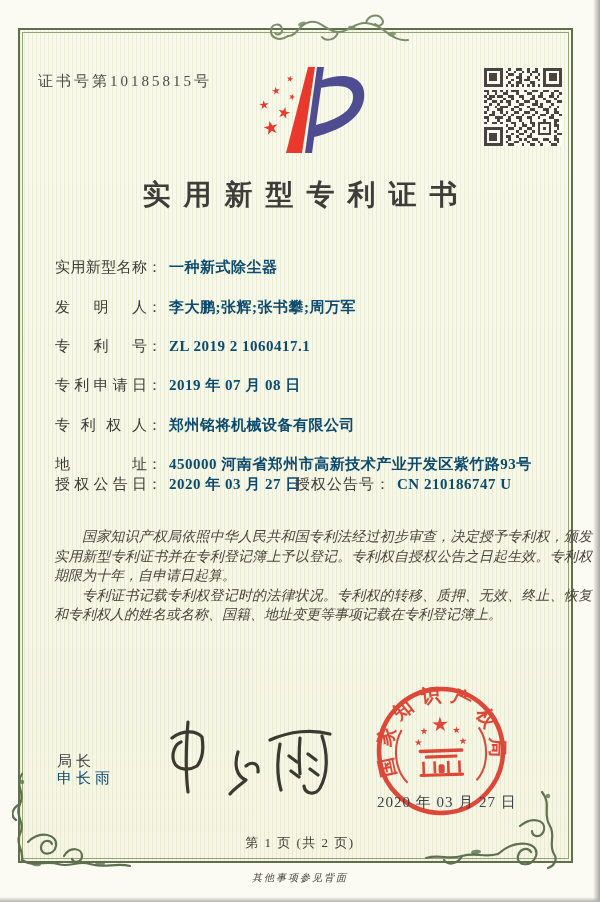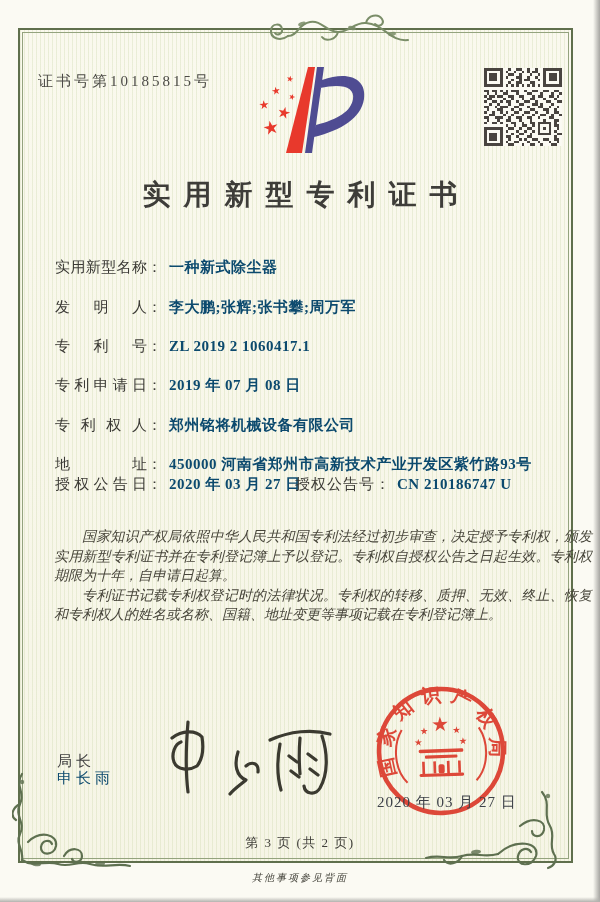--- a/index.html
+++ b/index.html
@@ -216,18 +216,18 @@
       <rect x="44" y="88" width="44" height="3" rx="1.5"></rect>
     </g>
     <g stroke="#dc3b2c" fill="none" stroke-width="2">
       <path d="M32,96 C20,84 18,60 28,44"></path>
       <path d="M100,96 C112,84 114,60 104,44"></path>
     </g>
   </svg>
 
   <div class="seal-date">2020 年 03 月 27 日</div>
 
-  <div class="page-info">第 3 页 (共 2 页)</div>
+  <div class="page-info">第 1 页 (共 2 页)</div>
   <div class="back-note">其他事项参见背面</div>
 
   <div class="edge-right"></div>
   <div class="edge-bottom"></div>
 </div>
 
 </body></html>

